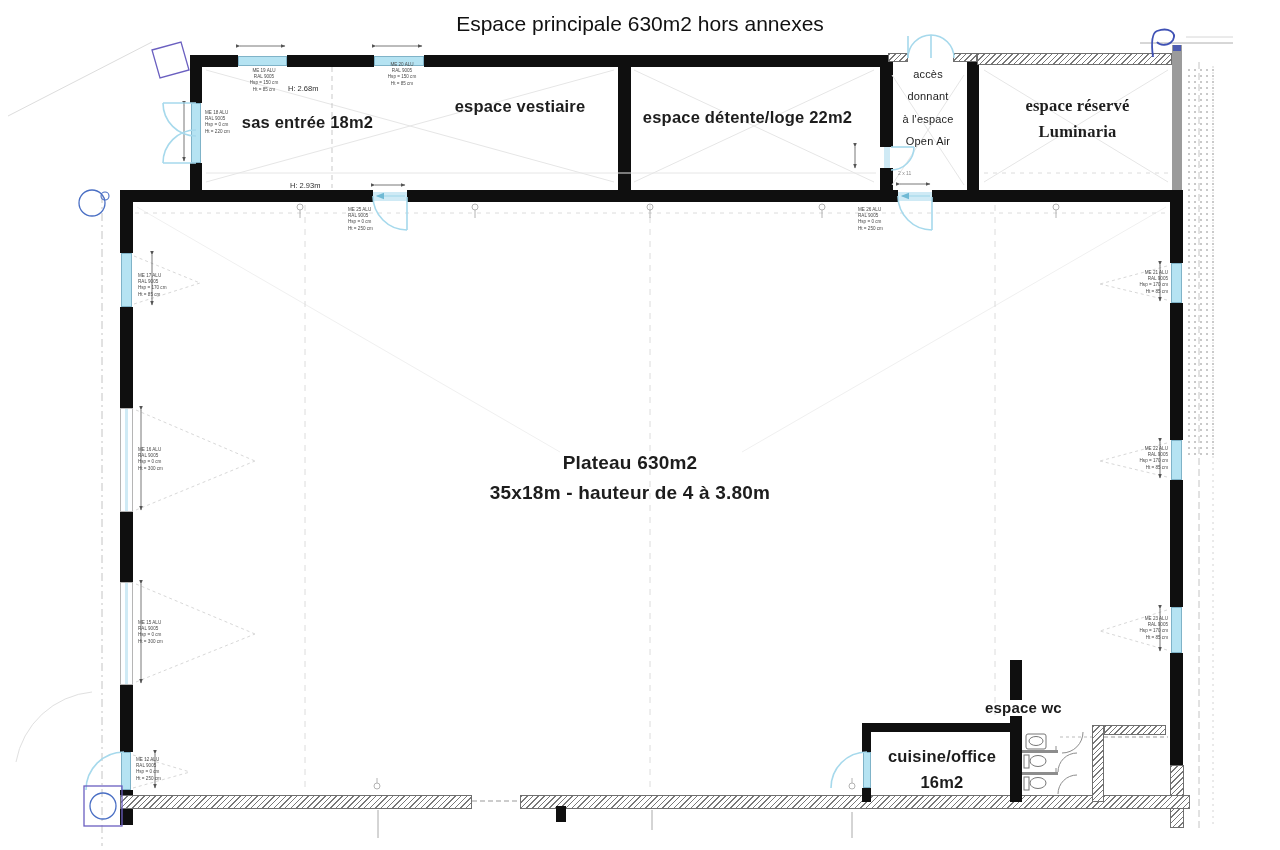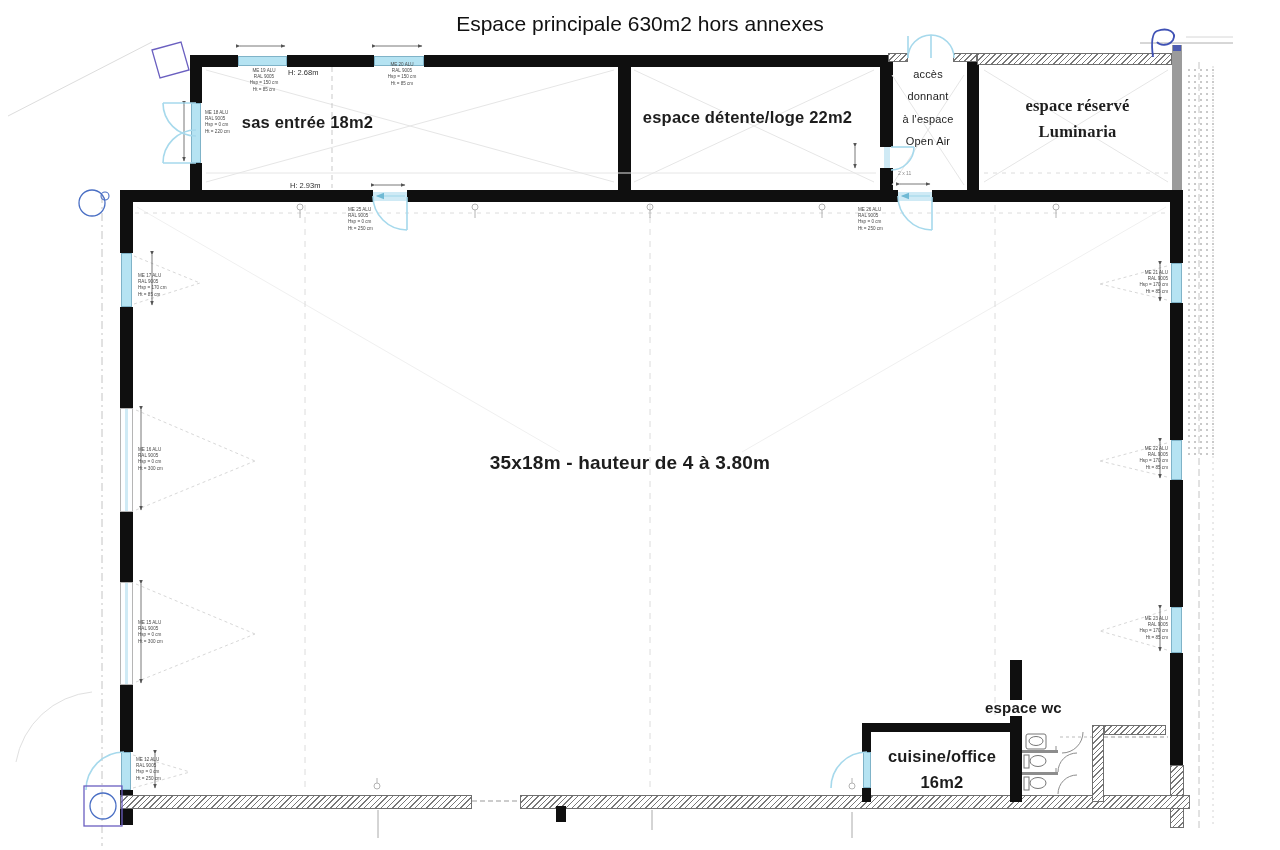--- a/index.html
+++ b/index.html
@@ -242,48 +242,50 @@
       <path d="M1153,57 C1151,42 1152,33 1157,31 C1168,27 1177,32 1173,40 C1169,46 1160,46 1157,42" stroke="#3f51b5" stroke-width="1.8"></path>
       <rect x="1173" y="45" width="8" height="6" fill="#3f51b5" opacity="0.85" stroke="none"></rect>
     </g>
   </svg>
 
   <div id="title">Espace principale 630m2 hors annexes</div>
 
   <div class="lbl" style="left:210px;top:113px;width:195px;font-size:16.5px;">sas entrée 18m2</div>
 
   <div class="lbl" style="left:425px;top:93px;width:190px;font-size:16.5px;line-height:26px;">
+    <span class="ln">espace vestiaire</span>
   </div>
 
   <div class="lbl" style="left:625px;top:108px;width:245px;font-size:16.5px;">espace détente/loge 22m2</div>
 
   <div class="lbl" style="left:886px;top:63px;width:84px;font-size:11px;line-height:22.3px;font-weight:400;">
     <span class="ln">accès</span>
     <span class="ln">donnant</span>
     <span class="ln">à l'espace</span>
     <span class="ln">Open Air</span>
   </div>
 
   <div class="lbl" style="left:985px;top:93px;width:185px;font-size:16.5px;line-height:26px;font-family:Liberation Serif, serif;">
     <span class="ln">espace réservé</span>
     <span class="ln">Luminaria</span>
   </div>
 
   <div class="lbl" style="left:430px;top:448px;width:400px;font-size:19px;line-height:29.5px;">
+    <span class="ln">Plateau 630m2</span>
     <span class="ln">35x18m - hauteur de 4 à 3.80m</span>
   </div>
 
   <div class="lbl" style="left:878px;top:743px;width:128px;font-size:16.5px;line-height:26px;">
     <span class="ln">cuisine/office</span>
     <span class="ln">16m2</span>
   </div>
 
   <div class="lbl" style="left:985px;top:699px;width:90px;font-size:15px;text-align:left;">espace wc</div>
 
-  <div class="hlbl" style="left:288px;top:68px;">H: 2.68m</div>
+  <div class="hlbl" style="left:288px;top:84px;">H: 2.68m</div>
   <div class="hlbl" style="left:290px;top:181px;">H: 2.93m</div>
 
   <div class="spec" style="left:240px;top:68px;width:48px;text-align:center;">ME 19 ALU
 RAL 9005
 Hsp = 150 cm
 Ht = 85 cm</div>
   <div class="spec" style="left:378px;top:62px;width:48px;text-align:center;">ME 20 ALU
 RAL 9005
 Hsp = 150 cm
 Ht = 85 cm</div>

